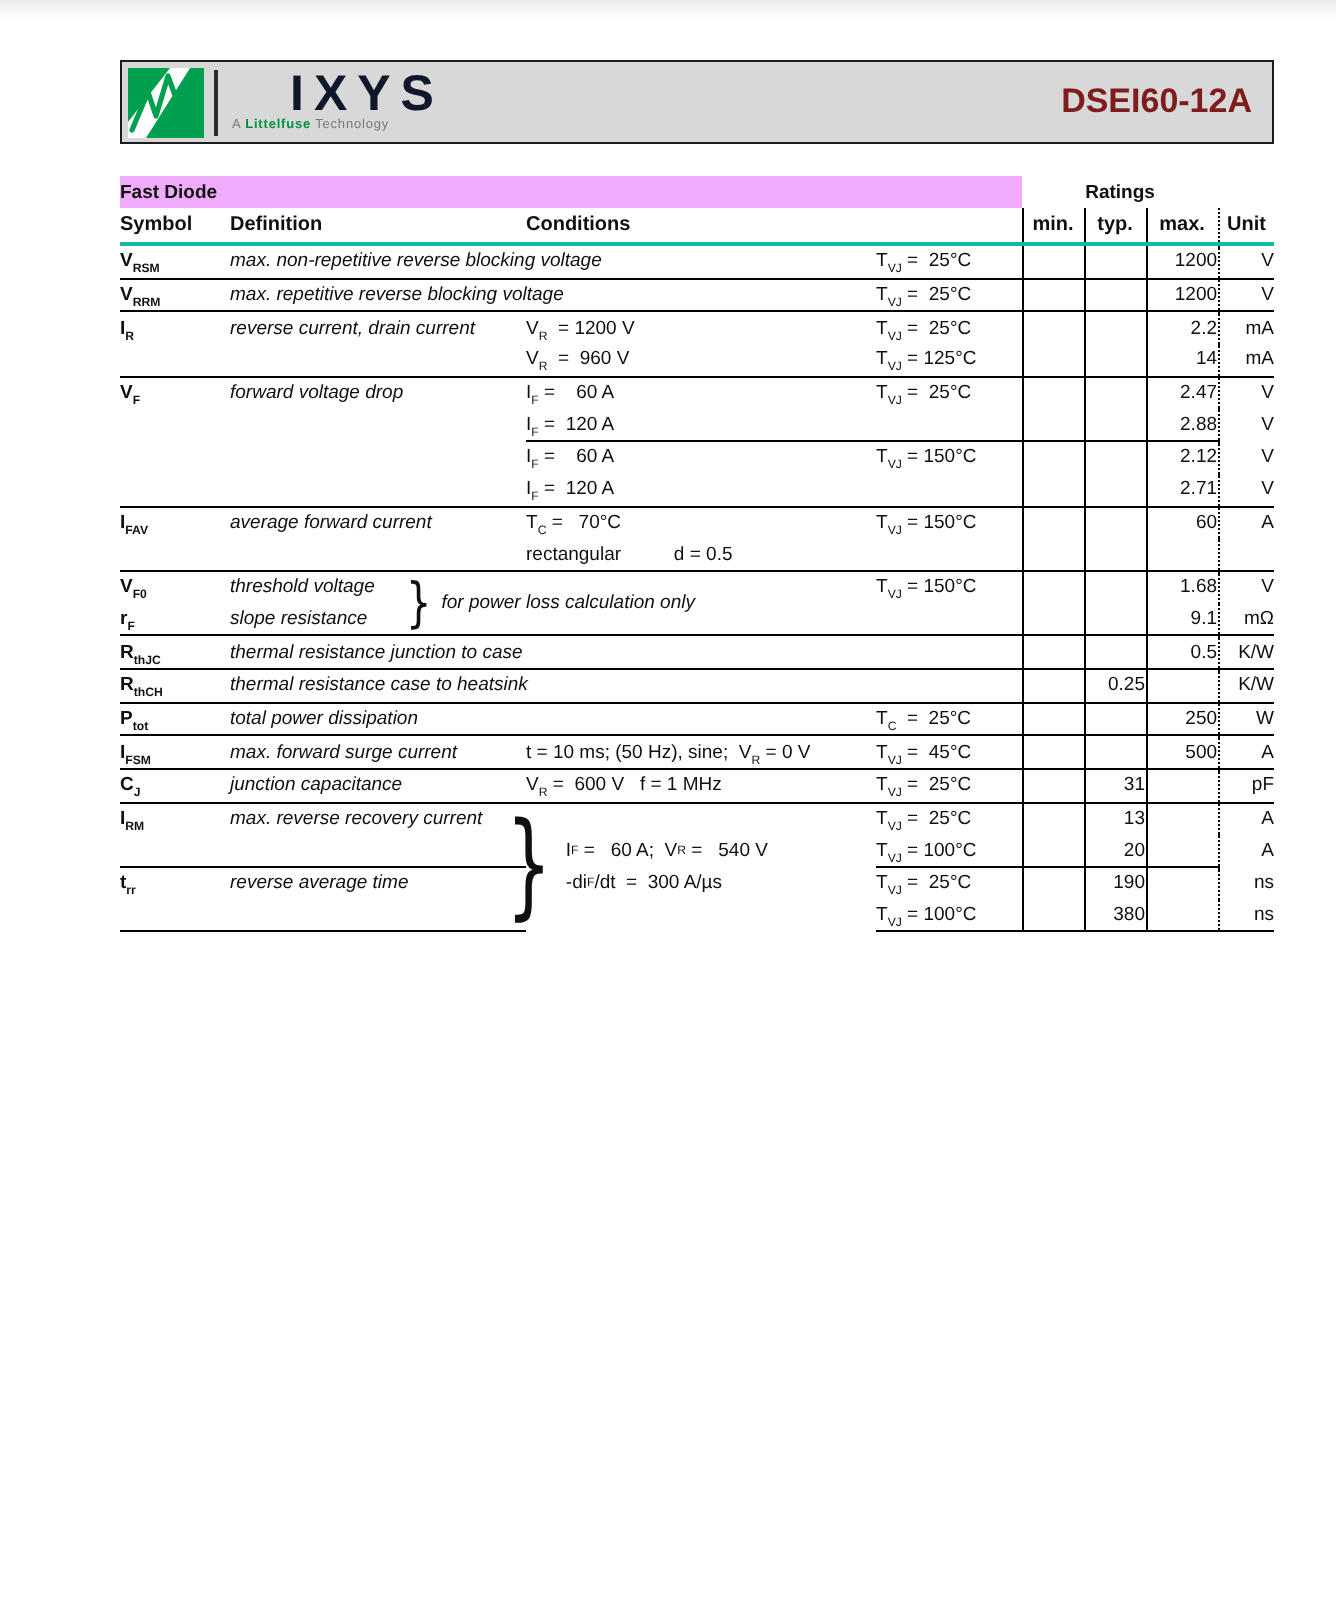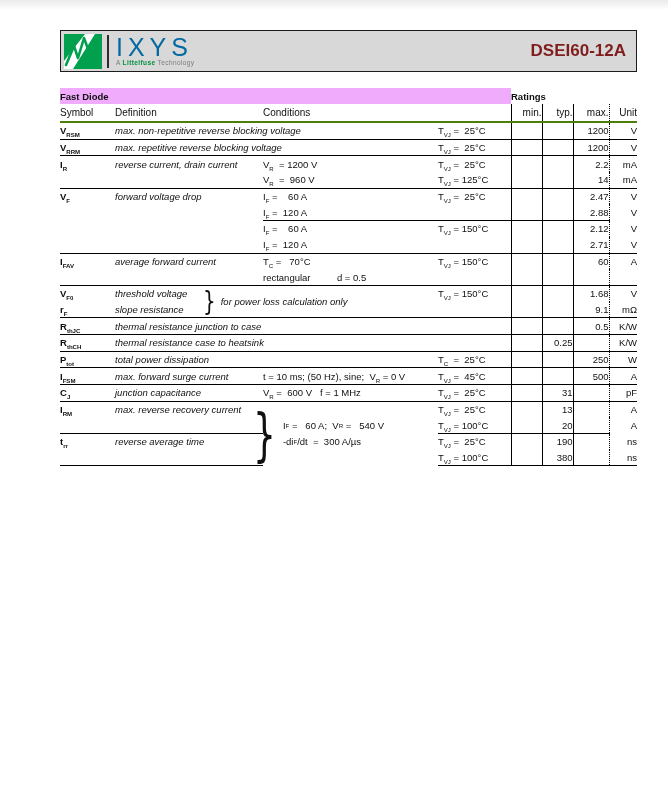--- a/index.html
+++ b/index.html
@@ -22,47 +22,47 @@
     border: 1px solid #1c1c1c;
     box-sizing: border-box;
     display: flex; align-items: center; justify-content: space-between;
     padding: 0 10px 0 3px;
   }
   .logo { display: flex; align-items: center; height: 100%; }
   .logo svg { display: block; margin-right: 5px; }
   .logo-sep { width: 2px; height: 33px; background: #2b2b2b; margin-right: 7px; }
   .brand-text { display: flex; flex-direction: column; justify-content: center; }
   .brand-name {
-    font-size: 25px; font-weight: normal; color: #0369a1;
-    letter-spacing: 5px; line-height: 23px;
+    font-size: 25px; font-weight: bold; color: #0f172a;
+    letter-spacing: 5px; line-height: 23px; margin-left: 29px;
   }
   .brand-sub { font-size: 6.5px; color: #7a7a7a; letter-spacing: 0.4px; }
   .brand-sub .green { color: #00913f; font-weight: bold; }
   .part-number { font-size: 17px; font-weight: bold; color: #7f1d1d; }
 
   
   table.spec {
     position: absolute; left: 60px; top: 88px;
     width: 577px; border-collapse: collapse; table-layout: fixed;
   }
   .spec td {
     font-size: 9.5px; color: #101010;
     height: 15.7px; padding: 0; line-height: 11px;
     vertical-align: middle; overflow: visible;
   }
   .band-row td { height: 16px; border: none; }
   .band {
     background: #f0abfc; font-weight: bold; font-size: 10.5px; padding-left: 4px;
   }
-  .ratings { font-weight: bold; font-size: 10.5px; }
+  .ratings { font-weight: bold; font-size: 10.5px; text-align: center; }
   .head-row td {
-    font-weight: normal; font-size: 10px; height: 17px;
-    border-bottom: 2px solid #4d7c0f;
-  }
-  .head-row .c { text-align: right; }
+    font-weight: bold; font-size: 10px; height: 17px;
+    border-bottom: 2px solid #14b8a6;
+  }
+  .head-row .c { text-align: center; }
   .sym { font-weight: bold; font-size: 10.5px; padding-left: 1px; white-space: nowrap; }
   .def { font-style: italic; white-space: nowrap; }
   .cond, .tvj { white-space: pre; }
   sub { font-size: 0.64em; line-height: 0; }
   .vl { border-left: 1px solid #000; }
   .dl { border-left: 1px dotted #000; margin-top: 43px; }
   .min, .typ, .max { text-align: right; padding-right: 4px; }
   .unit { text-align: right; padding-right: 2px; }
   tr.g > td { border-top: 1px solid #000; }
   td.bt { border-top: 1px solid #000; }

